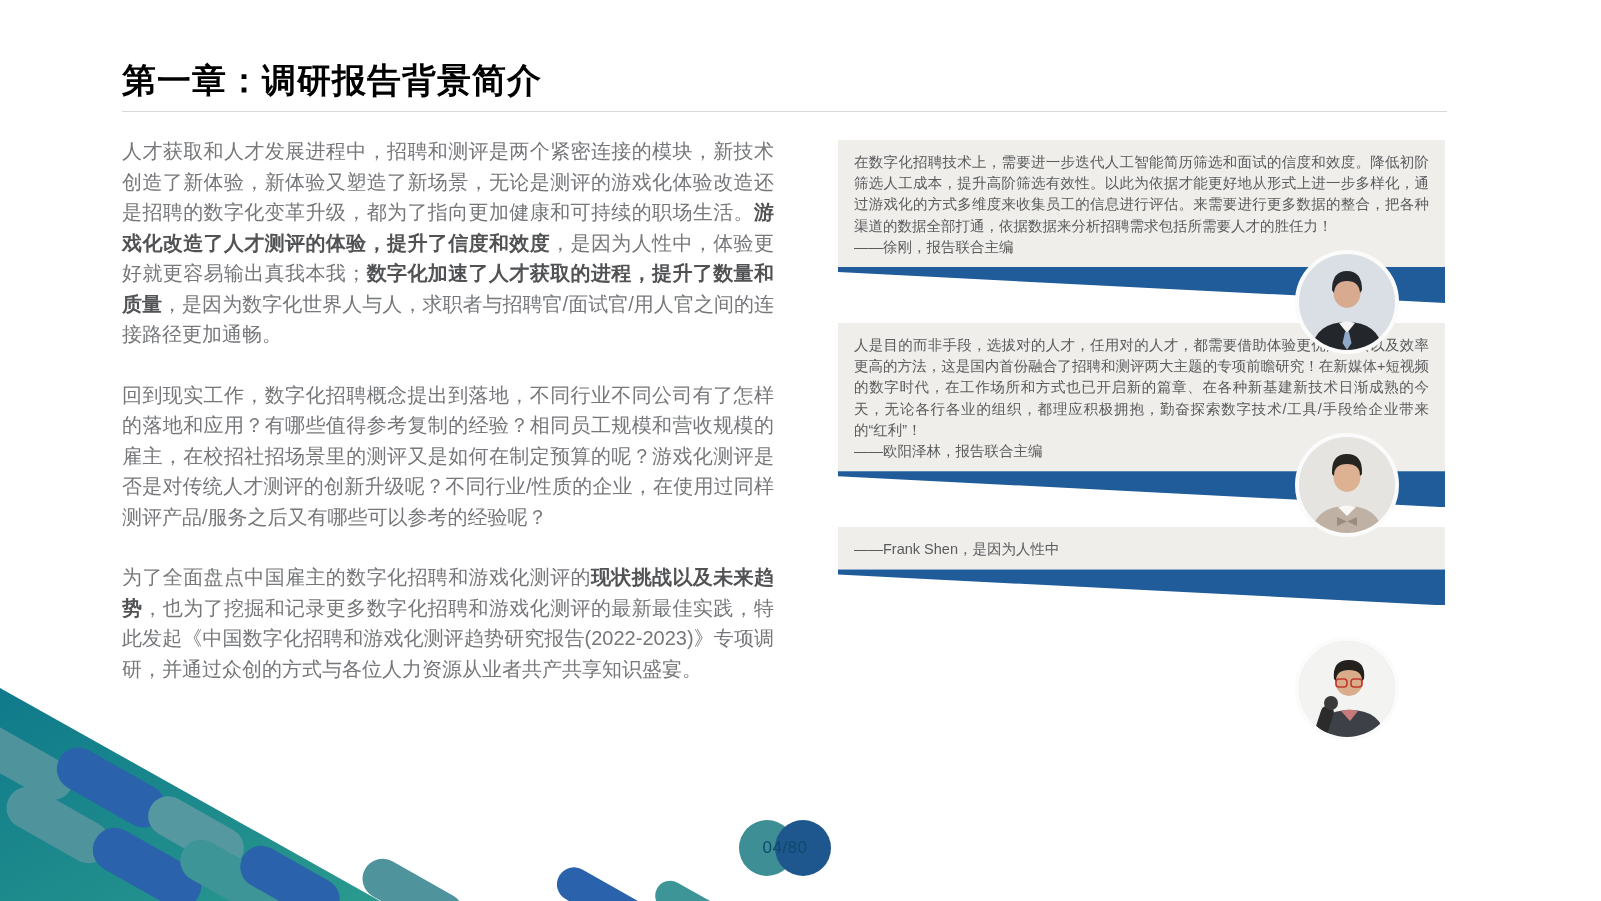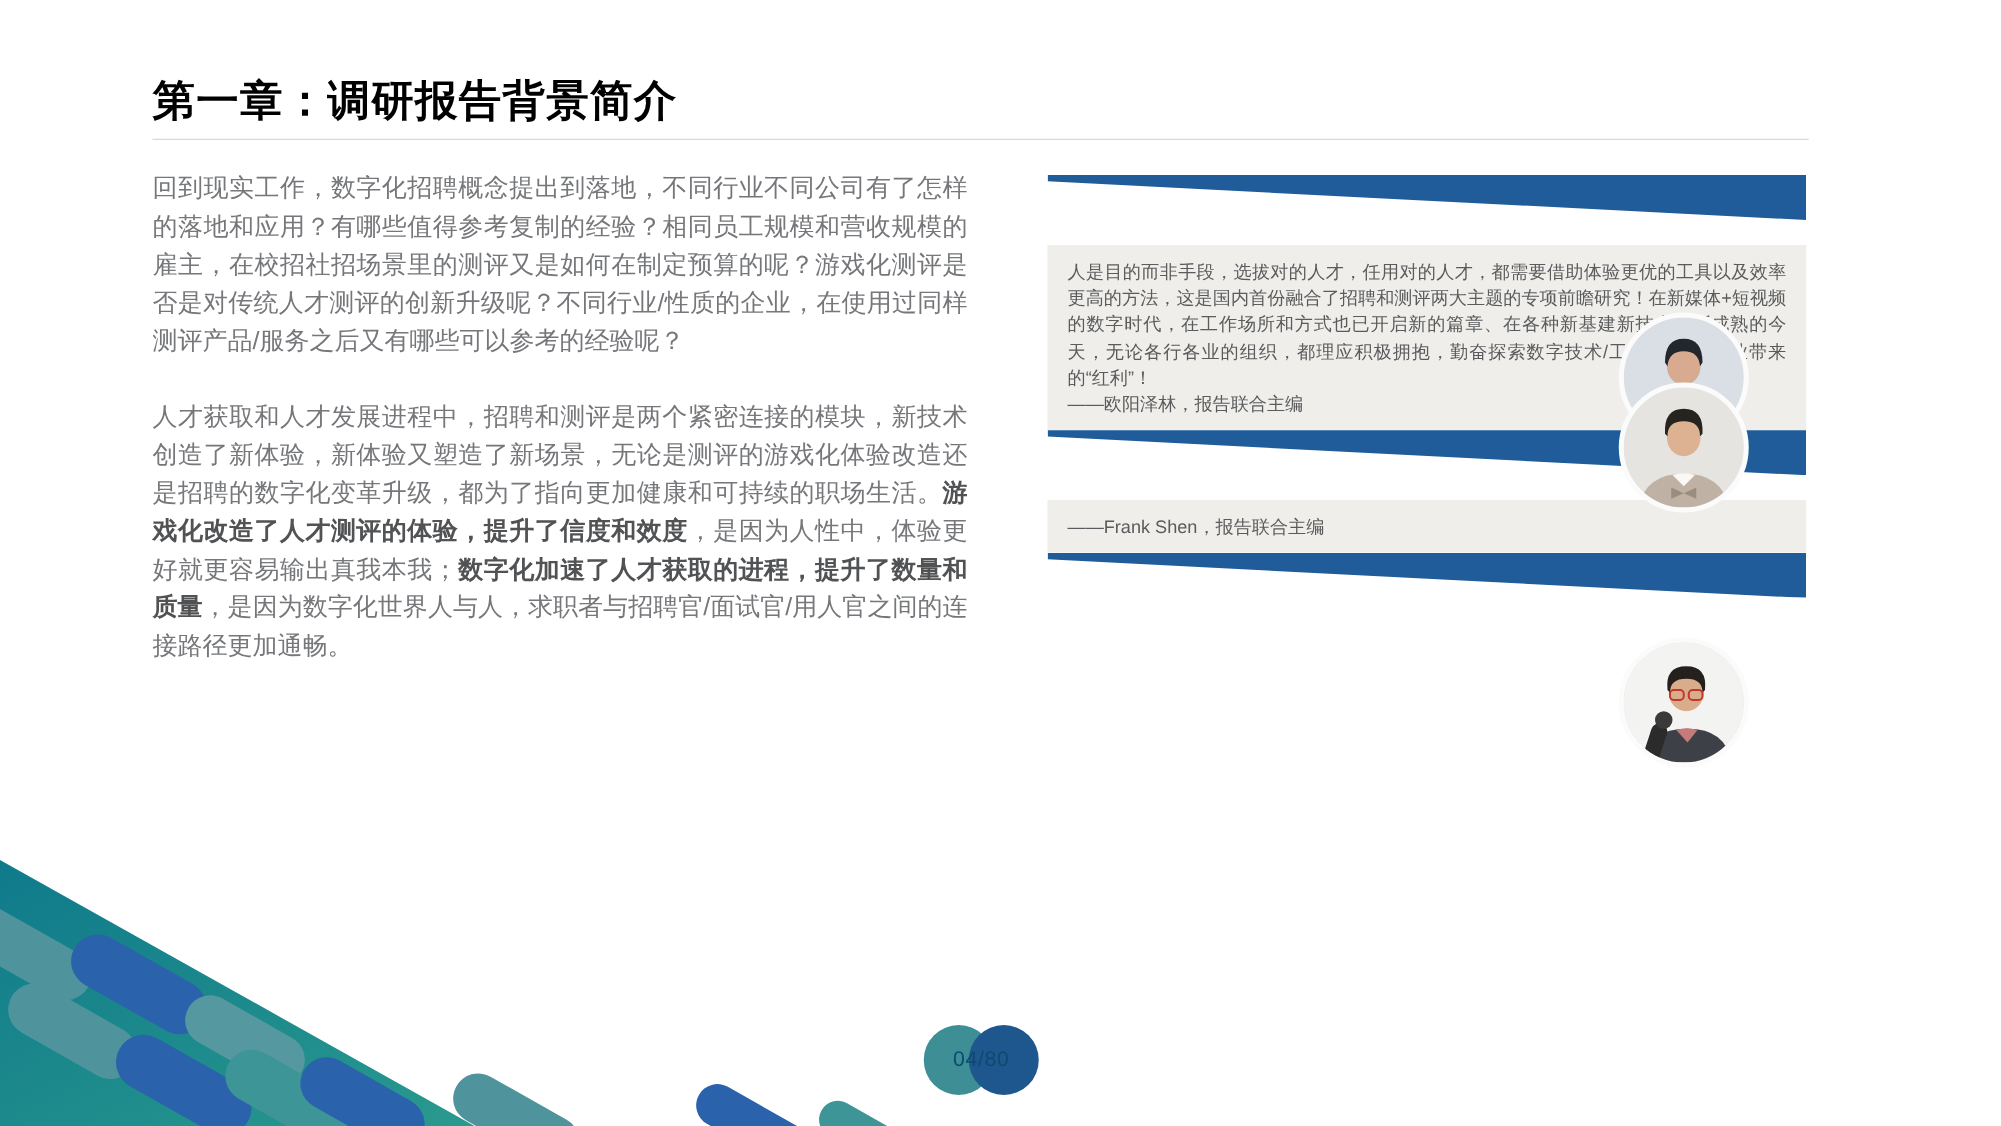--- a/index.html
+++ b/index.html
@@ -61,27 +61,32 @@
     text-align:center;color:#0c4a6e;font-size:17px;letter-spacing:.5px;z-index:2;
   }
 </style>
 </head>
 <body>
 
 <h1 class="page-title">第一章：调研报告背景简介</h1>
 <div class="title-rule"></div>
 
 <div class="left-col">
+  <p><span>人才获取和人才发展进程中，招聘和测评是两个紧密连接的模块，新技术创造了新体验，新体验又塑造了新场景，无论是测评的游戏化体验改造还是招聘的数字化变革升级，都为了指向更加健康和可持续的职场生活。</span><b>游戏化改造了人才测评的体验，提升了信度和效度</b><span>，是因为人性中，体验更好就更容易输出真我本我；</span><b>数字化加速了人才获取的进程，提升了数量和质量</b><span>，是因为数字化世界人与人，求职者与招聘官/面试官/用人官之间的连接路径更加通畅。</span></p>
   <p>回到现实工作，数字化招聘概念提出到落地，不同行业不同公司有了怎样的落地和应用？有哪些值得参考复制的经验？相同员工规模和营收规模的雇主，在校招社招场景里的测评又是如何在制定预算的呢？游戏化测评是否是对传统人才测评的创新升级呢？不同行业/性质的企业，在使用过同样测评产品/服务之后又有哪些可以参考的经验呢？</p>
-  <p><span>人才获取和人才发展进程中，招聘和测评是两个紧密连接的模块，新技术创造了新体验，新体验又塑造了新场景，无论是测评的游戏化体验改造还是招聘的数字化变革升级，都为了指向更加健康和可持续的职场生活。</span><b>游戏化改造了人才测评的体验，提升了信度和效度</b><span>，是因为人性中，体验更好就更容易输出真我本我；</span><b>数字化加速了人才获取的进程，提升了数量和质量</b><span>，是因为数字化世界人与人，求职者与招聘官/面试官/用人官之间的连接路径更加通畅。</span></p>
+  <p><span>为了全面盘点中国雇主的数字化招聘和游戏化测评的</span><b>现状挑战以及未来趋势</b><span>，也为了挖掘和记录更多数字化招聘和游戏化测评的最新最佳实践，特此发起《中国数字化招聘和游戏化测评趋势研究报告(2022-2023)》专项调研，并通过众创的方式与各位人力资源从业者共产共享知识盛宴。</span></p>
 </div>
 
 <div class="right-col">
 
   <div class="quote-group">
+    <div class="quote-box">
+      <p class="quote-text">在数字化招聘技术上，需要进一步迭代人工智能简历筛选和面试的信度和效度。降低初阶筛选人工成本，提升高阶筛选有效性。以此为依据才能更好地从形式上进一步多样化，通过游戏化的方式多维度来收集员工的信息进行评估。来需要进行更多数据的整合，把各种渠道的数据全部打通，依据数据来分析招聘需求包括所需要人才的胜任力！</p>
+      <p class="quote-attr">——徐刚，报告联合主编</p>
+    </div>
     <div class="quote-wedge"></div>
     <div class="avatar">
       <svg width="96" height="96" viewBox="0 0 96 96">
         <circle cx="48" cy="48" r="48" fill="#d9dfe5"></circle>
         <ellipse cx="48" cy="39" rx="13.5" ry="15" fill="#d8ab91"></ellipse>
         <path d="M33 36 q0-19 15-19 q15 0 15 19 l-2 3 q-1-12-13-12 q-12 0-13 12 z" fill="#23262a"></path>
         <path d="M12 96 q5-28 36-28 q31 0 36 28 z" fill="#23262a"></path>
         <path d="M40 69 l8 10 8-10 q-8-3-16 0 z" fill="#f4f4f4"></path>
         <path d="M46 78 h4 l2.5 11 -4.5 7 -4.5-7 z" fill="#8fa9c9"></path>
       </svg>
@@ -102,21 +107,21 @@
         <path d="M12 96 q5-27 36-27 q31 0 36 27 z" fill="#bfb2a4"></path>
         <path d="M39 70 l9 9 9-9 q-9-3-18 0 z" fill="#faf8f5"></path>
         <path d="M38 80 l10 4.5 -10 4.5 z" fill="#9b8d7d"></path>
         <path d="M58 80 l-10 4.5 10 4.5 z" fill="#9b8d7d"></path>
       </svg>
     </div>
   </div>
 
   <div class="quote-group">
     <div class="quote-box">
-      <p class="quote-attr">——Frank Shen，报告联合主编</p>
+      <p class="quote-attr">——Frank Shen，是因为人性中</p>
     </div>
     <div class="quote-wedge"></div>
     <div class="avatar">
       <svg width="96" height="96" viewBox="0 0 96 96">
         <circle cx="48" cy="48" r="48" fill="#f3f3f2"></circle>
         <ellipse cx="50" cy="40" rx="14" ry="15" fill="#d9ac8c"></ellipse>
         <path d="M35 38 q-2-19 15-19 q17 0 15 19 l-2 2 q0-11-13-11 q-13 0-13 11 z" fill="#23201d"></path>
         <path d="M14 96 q5-27 37-27 q31 0 35 27 z" fill="#3d4147"></path>
         <path d="M42 70 l9 10 8-10 q-9-3-17 0 z" fill="#c77a7a"></path>
         <rect x="37" y="38" width="11" height="8" rx="3" fill="none" stroke="#c0392b" stroke-width="1.6"></rect>

